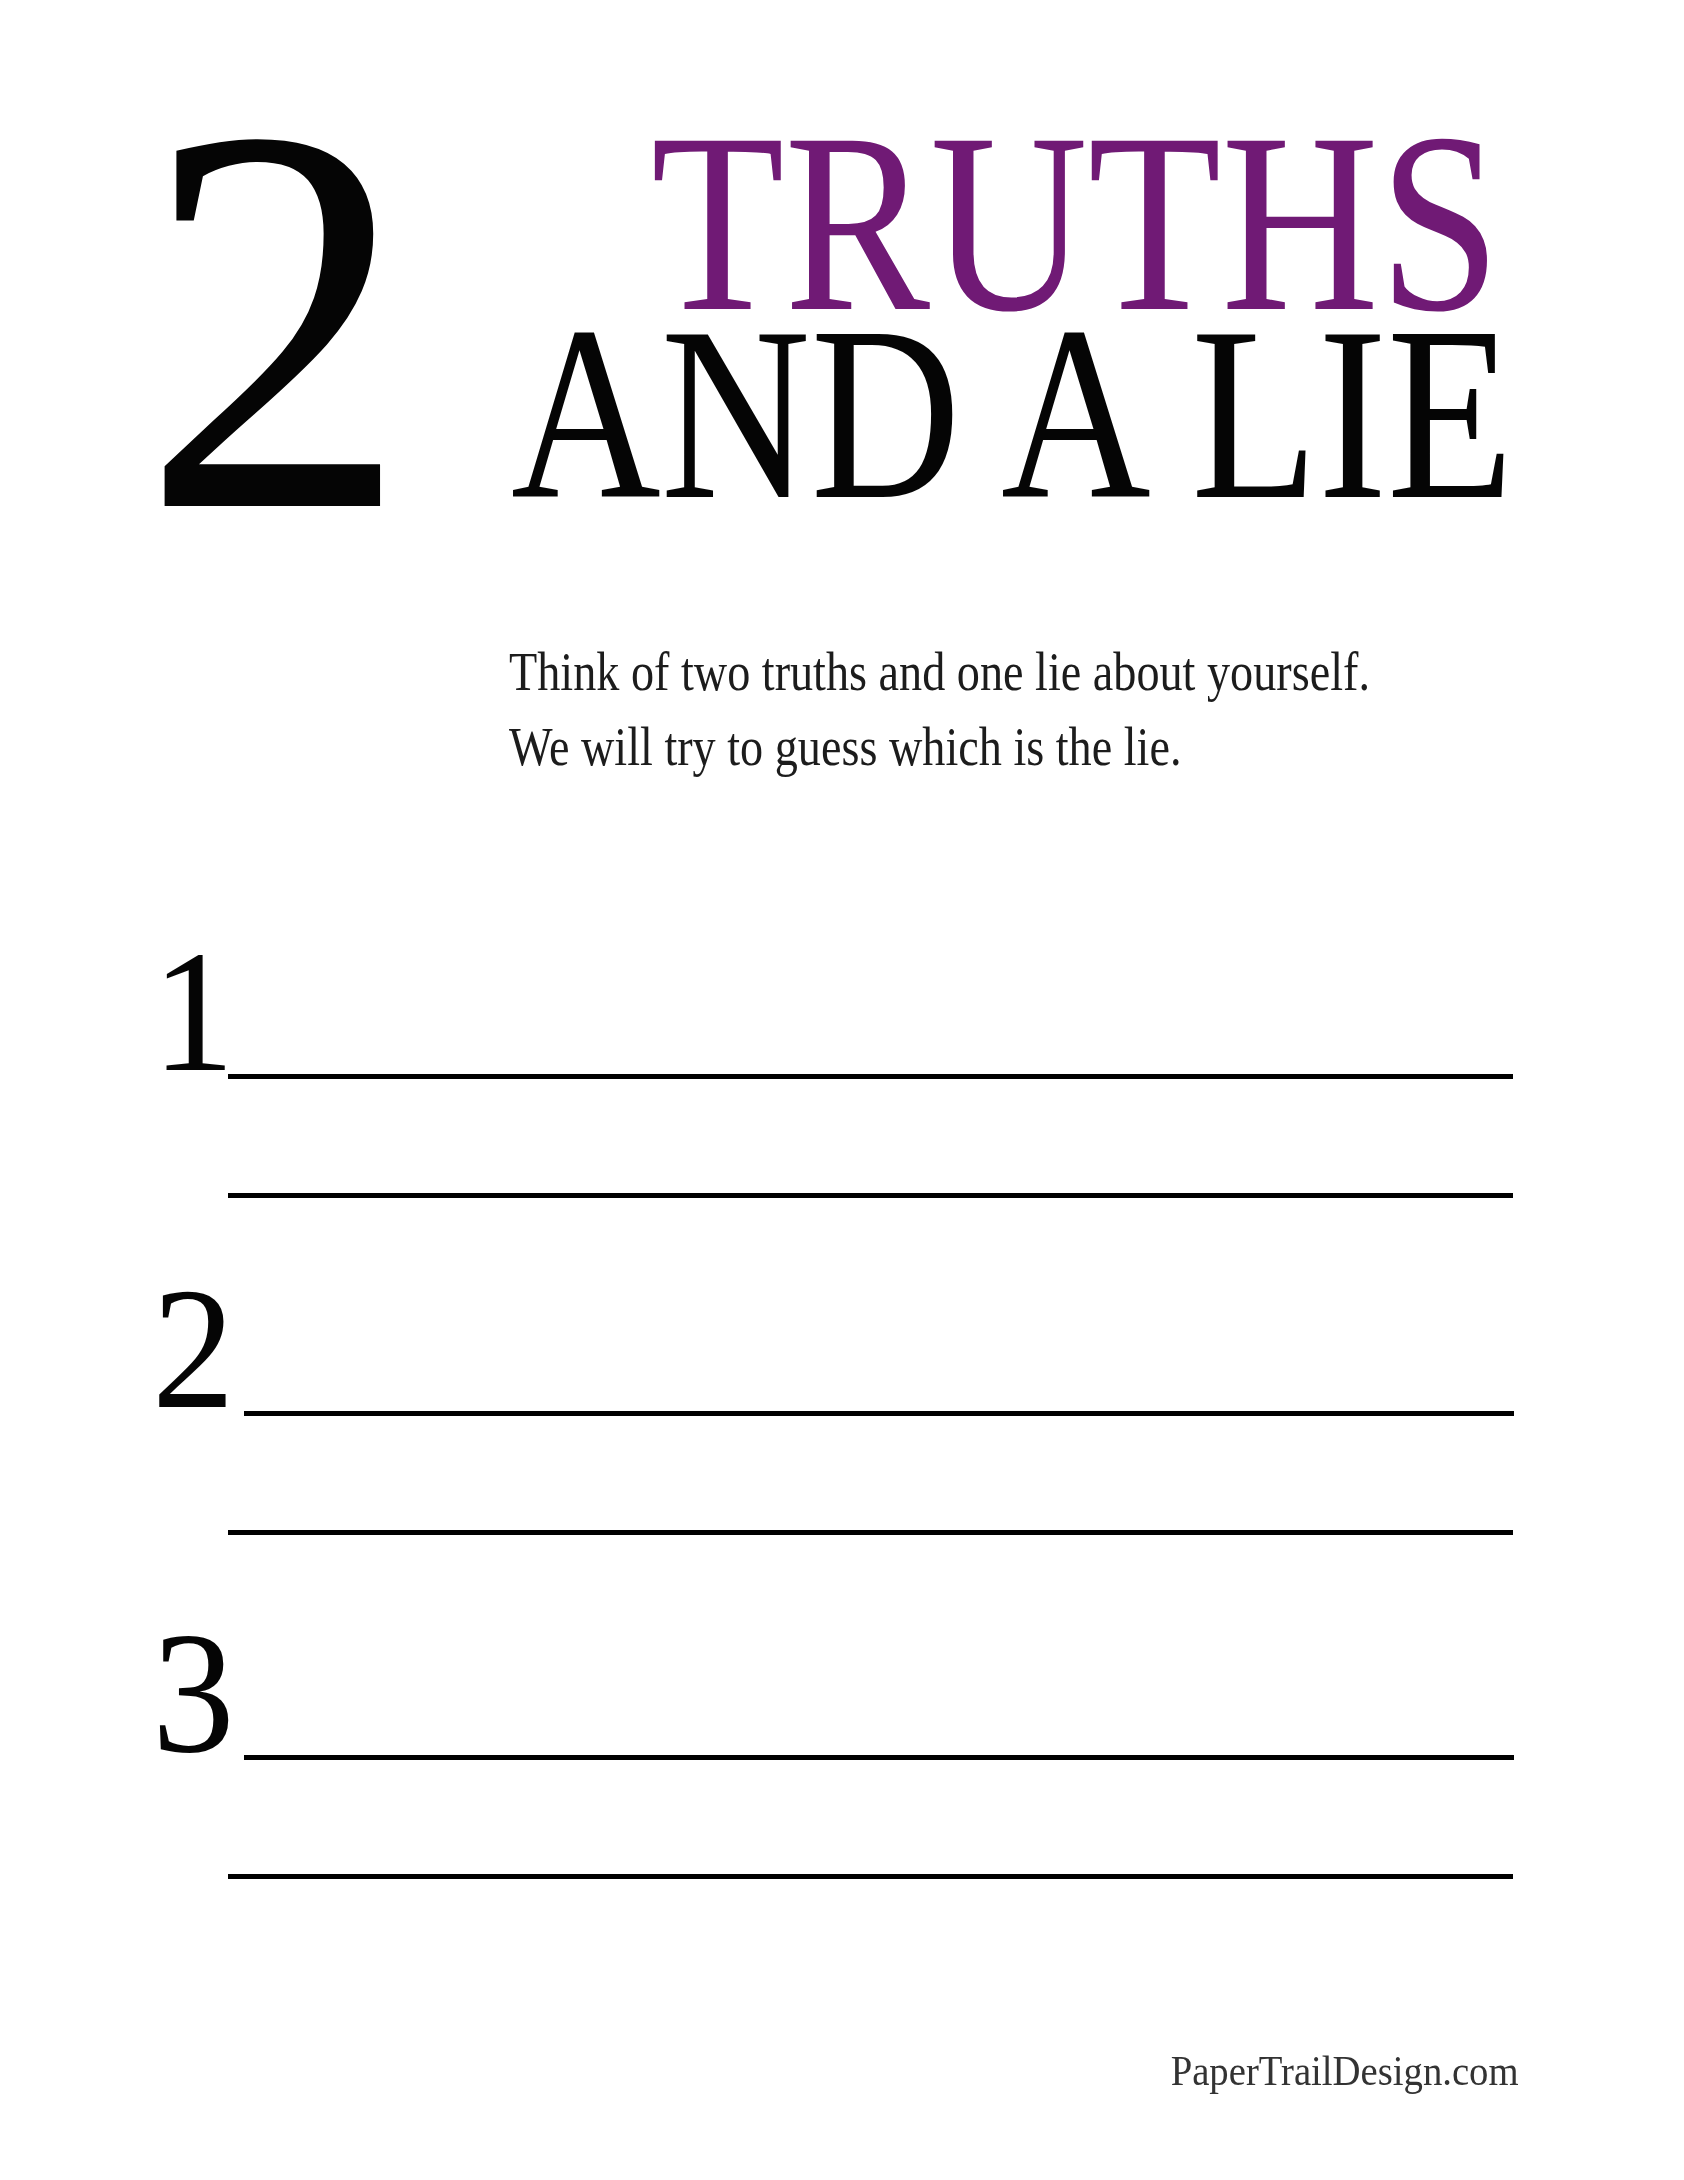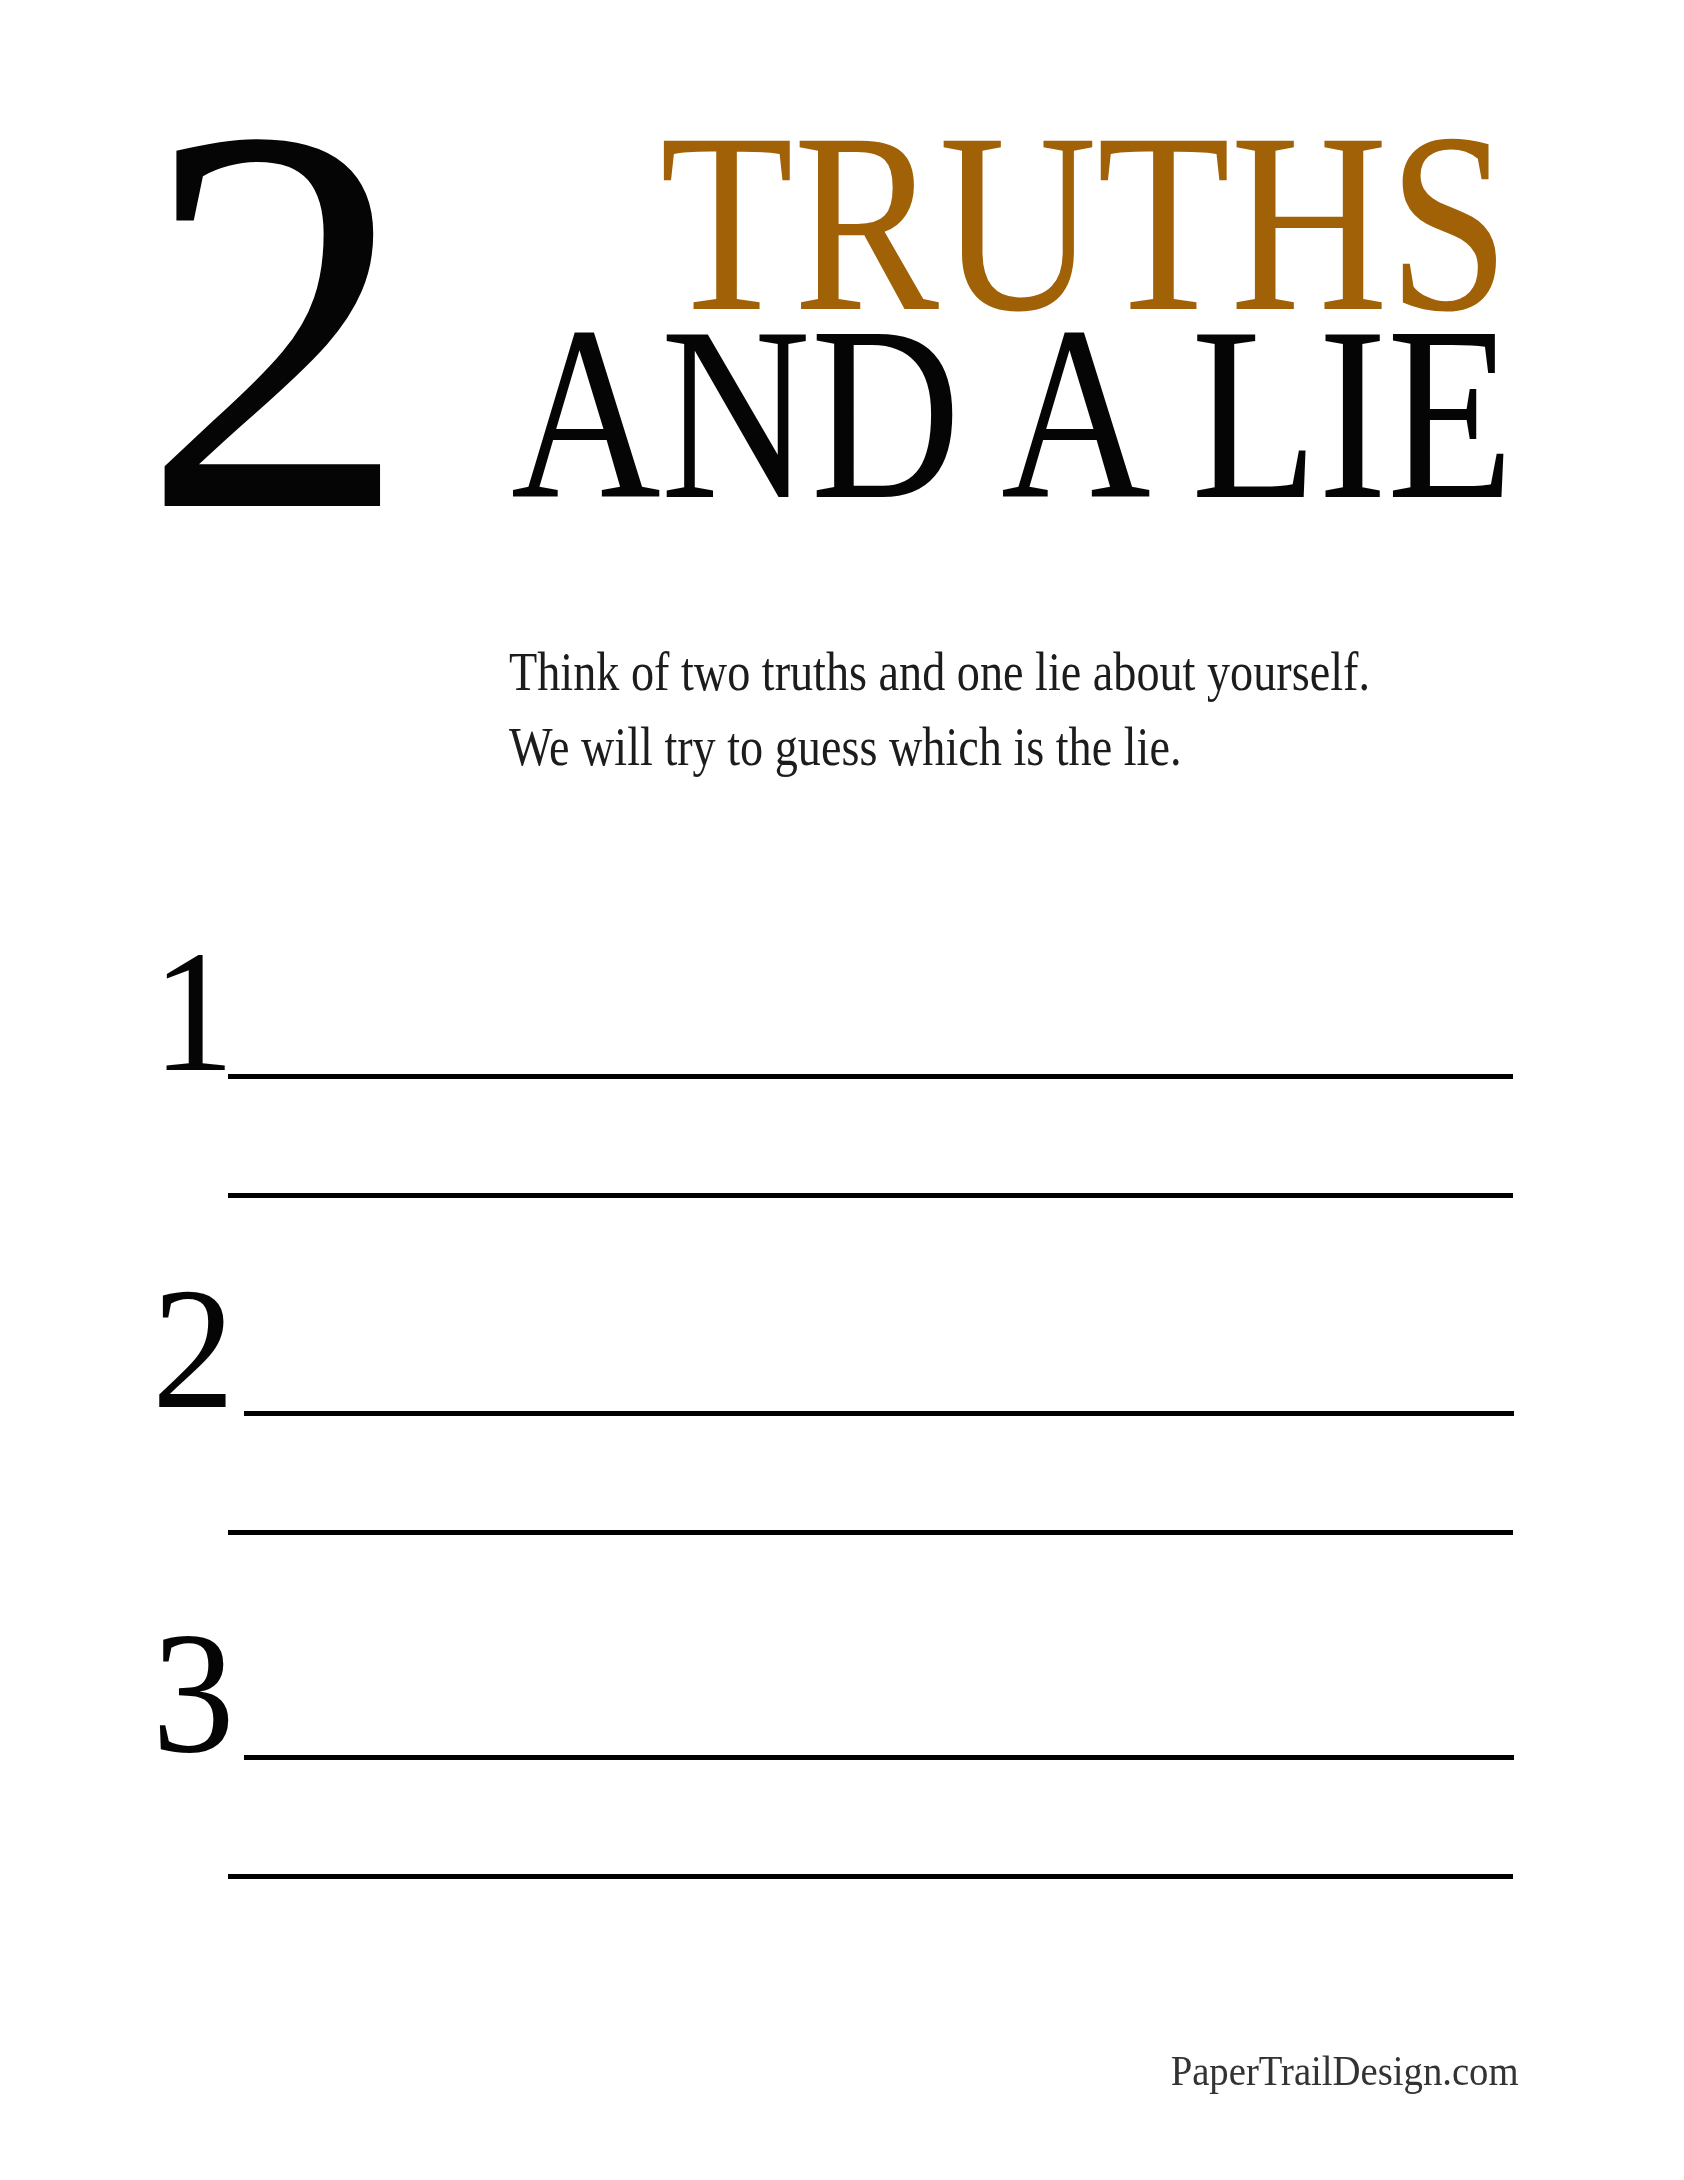--- a/index.html
+++ b/index.html
@@ -31,25 +31,25 @@
     color: #050505;
     white-space: nowrap;
   }
   .big-two .scale {
     display: inline-block;
     transform: scaleX(0.97);
     transform-origin: 0 0;
   }
   .title-line-1 {
     position: absolute;
-    right: 175px;
+    right: 184px;
     top: 94px;
     font-size: 257px;
     line-height: 1;
-    color: #a16207;
+    color: #701a75;
     white-space: nowrap;
   }
   .title-line-1 .scale {
     display: inline-block;
     transform: scaleX(0.85);
     transform-origin: 100% 0;
   }
   .title-line-2 {
     position: absolute;
     right: 171px;

